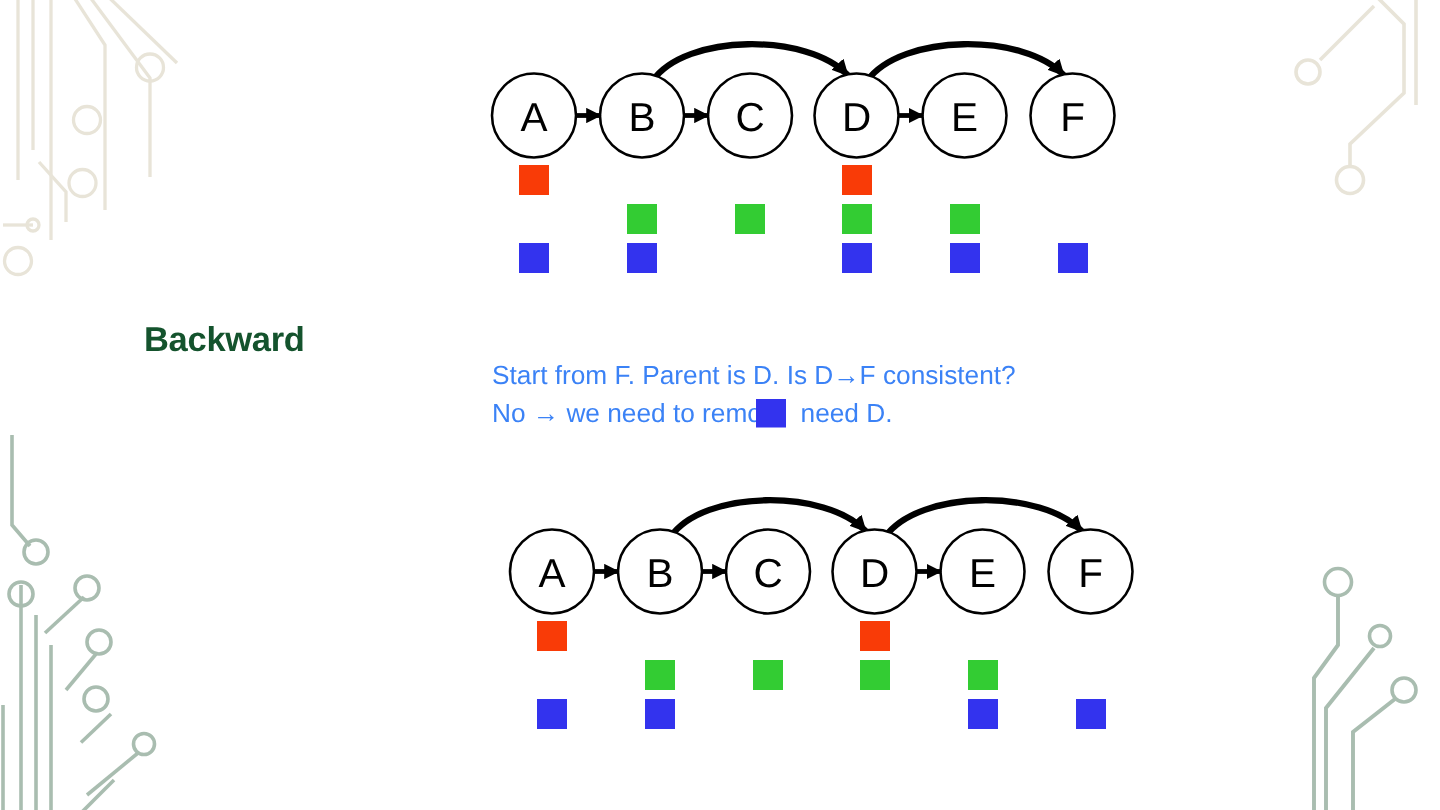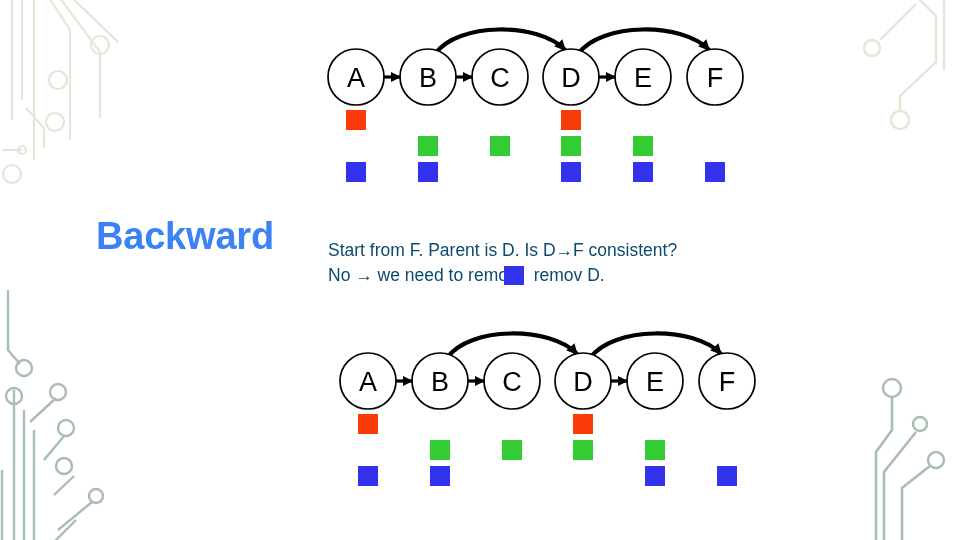--- a/index.html
+++ b/index.html
@@ -25,36 +25,36 @@
   .deco-bl { left: 0; bottom: 0; }
   .deco-tr { right: 0; top: 0; }
   .deco-br { right: 0; bottom: 0; }
 
   
   #section-title {
     position: absolute;
     left: 96px;
     top: 212px;
     width: 210px;
-    font-size: 38px;
+    font-size: 23px;
     font-weight: bold;
     line-height: 1.28;
-    color: #3b82f6;
+    color: #14532d;
     letter-spacing: -0.2px;
   }
 
   
   #narration {
     position: absolute;
     left: 328px;
     top: 238px;
     width: 430px;
     font-size: 17.5px;
     line-height: 1.42;
-    color: #0c4a6e;
+    color: #3b82f6;
     white-space: nowrap;
   }
   #narration .line { display: block; }
   .inline-chip {
     display: inline-block;
     width: 20px;
     height: 19px;
     vertical-align: -4px;
     margin: 0 10px 0 -13px;
   }
@@ -165,21 +165,21 @@
     </g>
   </svg>
 
   <div id="section-title">
     <span>Backward</span><br>
   </div>
 
   <div id="narration">
     <span class="line">Start from F. Parent is D. Is D→F consistent?</span>
     <span class="line">
-      <span>No → we need to remov</span><span class="inline-chip" style="background: rgb(51, 51, 238);"></span><span>remov D.</span>
+      <span>No → we need to remov</span><span class="inline-chip" style="background: rgb(51, 51, 238);"></span><span>need D.</span>
     </span>
   </div>
 
   <div class="diagram" id="diagram-top">
       <svg width="440" height="150" viewBox="0 0 440 150">
         <defs>
           <marker id="diagram-top-ah-s" viewBox="0 0 10 10" refX="9" refY="5" markerWidth="3.2" markerHeight="3.2" orient="auto-start-reverse">
             <path d="M 0 0 L 10 5 L 0 10 z" fill="#000"></path>
           </marker>
           <marker id="diagram-top-ah-a" viewBox="0 0 10 10" refX="9" refY="5" markerWidth="2.6" markerHeight="2.6" orient="auto-start-reverse">

